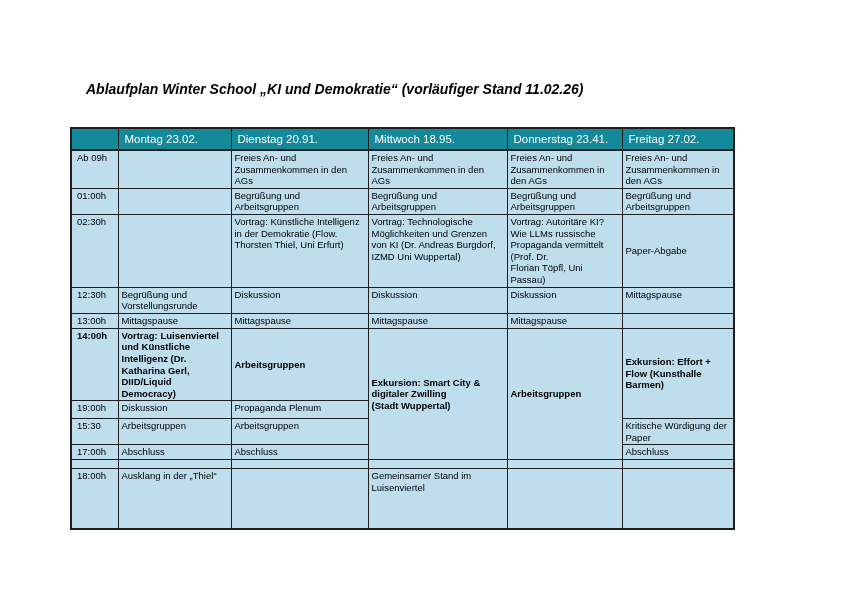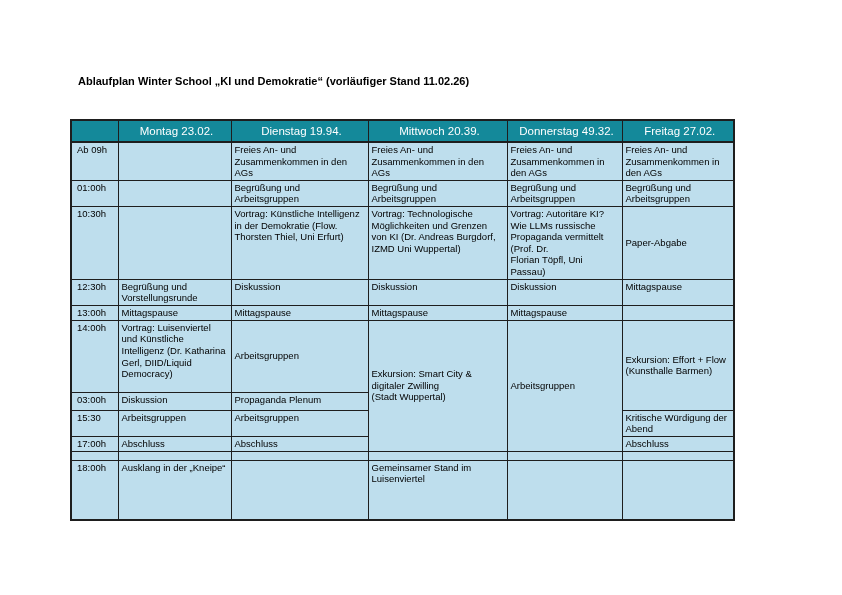--- a/index.html
+++ b/index.html
@@ -16,46 +16,47 @@
     background: #FFFFFF;
     font-family: "Liberation Sans", sans-serif;
     color: var(--text);
     overflow: hidden;
   }
   .page {
     padding: 67px 0 0 70px;
     width: 842px; height: 595px;
   }
   .doc-title {
-    font-size: 11px;
+    font-size: 14px;
     font-weight: bold;
     line-height: 12px;
-    margin: 8px;
+    margin: 16px;
     white-space: nowrap;
+    font-style: italic;
   }
   table.schedule {
     border-collapse: collapse;
     table-layout: fixed;
     width: 663px;
     margin-top: 32px;
     border: 2px solid var(--border);
   }
   col.c0 { width: 47px; }
   col.c1 { width: 113px; }
   col.c2 { width: 137px; }
   col.c3 { width: 139px; }
   col.c4 { width: 115px; }
   col.c5 { width: 112px; }
   th, td { border: 1px solid var(--border); }
   thead th {
     background: var(--header-bg);
     color: var(--header-text);
     font-weight: normal;
     font-size: 11.5px;
-    text-align: center;
+    text-align: left;
     vertical-align: middle;
     padding: 2px 2px 2px 6px;
     height: 22px;
     border-bottom: 2px solid var(--border);
     white-space: nowrap;
     overflow: hidden;
   }
   tbody td {
     background: var(--cell-bg);
     font-size: 9.5px;
@@ -67,21 +68,21 @@
     margin-left: 16px;
   }
   tbody td.time { padding-left: 5px; white-space: nowrap; }
   tbody td.middle { vertical-align: middle; }
   
   tbody tr:nth-child(1)  { height: 35px; }
   tbody tr:nth-child(2)  { height: 24px; }
   tbody tr:nth-child(3)  { height: 70px; }
   tbody tr:nth-child(4)  { height: 25px; }
   tbody tr:nth-child(5)  { height: 15px; }
-  tbody tr:nth-child(6)  { height: 72px; }
+  tbody tr:nth-child(6)  { height: 72px; font-weight: bold; }
   tbody tr:nth-child(7)  { height: 18px; }
   tbody tr:nth-child(8)  { height: 22px; }
   tbody tr:nth-child(9)  { height: 12px; }
   tbody tr:nth-child(10) { height: 9px;  }
   tbody tr:nth-child(11) { height: 60px; }
 </style>
 </head>
 <body>
 
 <div class="page">
@@ -93,23 +94,23 @@
         <col class="c1">
         <col class="c2">
         <col class="c3">
         <col class="c4">
         <col class="c5">
     </colgroup>
     <thead>
       <tr>
           <th></th>
           <th>Montag 23.02.</th>
-          <th>Dienstag 19.94.</th>
-          <th>Mittwoch 20.39.</th>
-          <th>Donnerstag 49.32.</th>
+          <th>Dienstag 20.91.</th>
+          <th>Mittwoch 18.95.</th>
+          <th>Donnerstag 23.41.</th>
           <th>Freitag 27.02.</th>
         </tr>
     </thead>
     <tbody>
         <tr>
           <td class="time">Ab 09h</td>
           <td></td>
           <td>Freies An- und Zusammenkommen in den AGs</td>
           <td>Freies An- und Zusammenkommen in den AGs</td>
           <td>Freies An- und Zusammenkommen in den AGs</td>
@@ -117,21 +118,21 @@
         </tr>
         <tr>
           <td class="time">01:00h</td>
           <td></td>
           <td>Begrüßung und Arbeitsgruppen</td>
           <td>Begrüßung und Arbeitsgruppen</td>
           <td>Begrüßung und Arbeitsgruppen</td>
           <td>Begrüßung und Arbeitsgruppen</td>
         </tr>
         <tr>
-          <td class="time">10:30h</td>
+          <td class="time">02:30h</td>
           <td></td>
           <td>Vortrag: Künstliche Intelligenz in der Demokratie (Flow. Thorsten Thiel, Uni Erfurt)</td>
           <td>Vortrag: Technologische Möglichkeiten und Grenzen von KI (Dr. Andreas Burgdorf, IZMD Uni Wuppertal)</td>
           <td>Vortrag: Autoritäre KI? Wie LLMs russische Propaganda vermittelt (Prof. Dr.
 Florian Töpfl, Uni Passau)</td>
           <td class="middle">Paper-Abgabe</td>
         </tr>
         <tr>
           <td class="time">12:30h</td>
           <td>Begrüßung und Vorstellungsrunde</td>
@@ -152,47 +153,47 @@
           <td class="time">14:00h</td>
           <td>Vortrag: Luisenviertel und Künstliche Intelligenz (Dr. Katharina Gerl, DIID/Liquid
 Democracy)</td>
           <td class="middle">Arbeitsgruppen</td>
           <td rowspan="4" class="middle">Exkursion: Smart City &amp; digitaler Zwilling
 (Stadt Wuppertal)</td>
           <td rowspan="4" class="middle">Arbeitsgruppen</td>
           <td rowspan="2" class="middle">Exkursion: Effort + Flow (Kunsthalle Barmen)</td>
         </tr>
         <tr>
-          <td class="time">03:00h</td>
+          <td class="time">19:00h</td>
           <td>Diskussion</td>
           <td>Propaganda Plenum</td>
         </tr>
         <tr>
           <td class="time">15:30</td>
           <td>Arbeitsgruppen</td>
           <td>Arbeitsgruppen</td>
-          <td>Kritische Würdigung der Abend</td>
+          <td>Kritische Würdigung der Paper</td>
         </tr>
         <tr>
           <td class="time">17:00h</td>
           <td>Abschluss</td>
           <td>Abschluss</td>
           <td>Abschluss</td>
         </tr>
         <tr>
           <td class="time"></td>
           <td></td>
           <td></td>
           <td></td>
           <td></td>
           <td></td>
         </tr>
         <tr>
           <td class="time">18:00h</td>
-          <td>Ausklang in der „Kneipe“</td>
+          <td>Ausklang in der „Thiel“</td>
           <td></td>
           <td>Gemeinsamer Stand im Luisenviertel</td>
           <td></td>
           <td></td>
         </tr>
       </tbody>
   </table>
 </div>
 
 </body></html>

